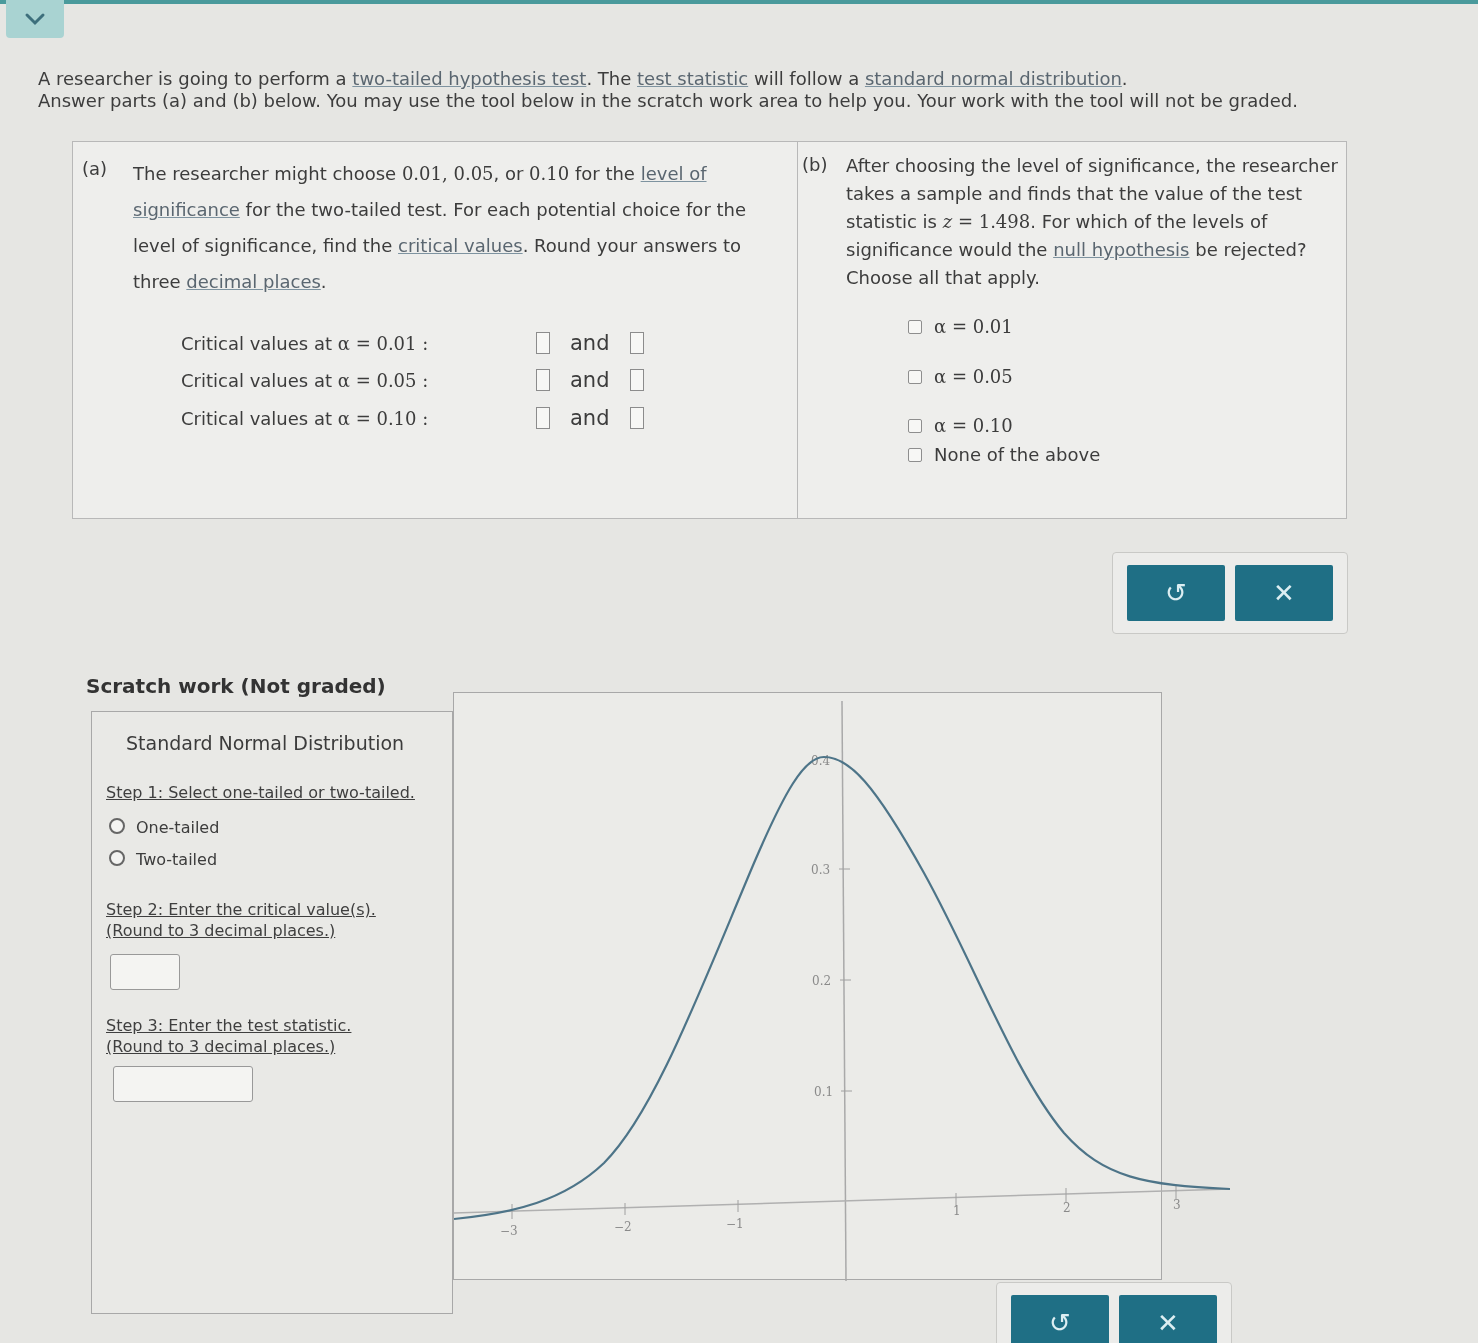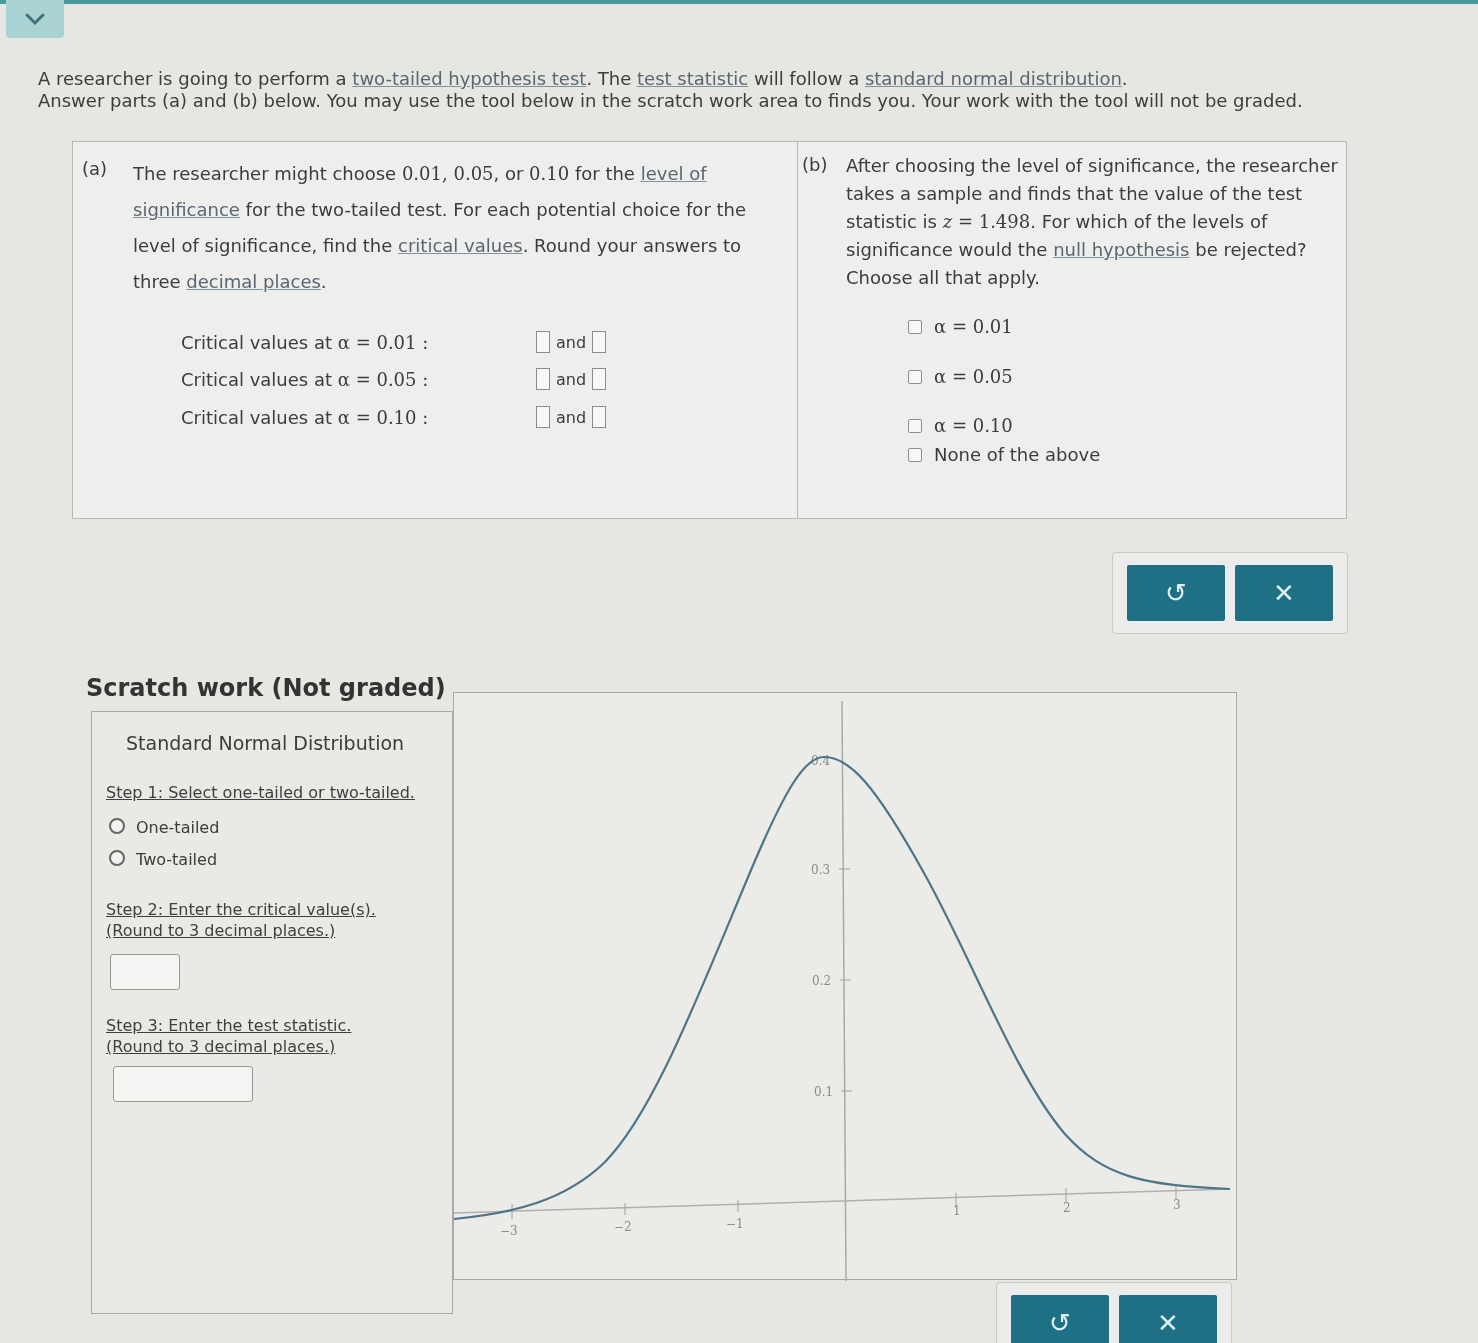--- a/index.html
+++ b/index.html
@@ -34,67 +34,67 @@
   .part-text { position: absolute; font-size: 18px; line-height: 36px; }
   .partA .part-text { left: 60px; top: 14px; width: 660px; }
   .partB .part-label { left: 4px; top: 12px; }
   .partB .part-text { left: 48px; top: 10px; width: 495px; line-height: 28px; }
 
   .crit-row { position: absolute; left: 90px; font-size: 18px; display: flex; align-items: center; }
   .crit-row .lbl { width: 355px; margin-left: 18px; }
   .ans-box {
     display: inline-block; width: 14px; height: 22px; border: 1.5px solid #8c8c8c; background: #f7f7f5; cursor: text;
   }
-  .and { margin: 0 6px; font-size: 16px; }
+  .and { margin: 0 20px; font-size: 21px; }
 
   .cb-row { position: absolute; left: 110px; display: flex; align-items: center; font-size: 18px; }
   .cb { width: 14px; height: 14px; border: 1.5px solid #8e8e8e; border-radius: 2px; background: #f7f7f5; margin-right: 12px; cursor: pointer; }
 
   .btn-group {
     position: absolute; border: 1px solid #c9c9c6; border-radius: 4px; background: #ececea;
     display: flex; gap: 10px; padding: 12px 14px;
   }
   .tbtn {
     width: 98px; height: 56px; background: #1f6f85; border-radius: 2px;
     display: flex; align-items: center; justify-content: center; cursor: pointer;
     color: #dceef2; font-size: 26px;
   }
 
-  .scratch-title { position: absolute; left: 86px; top: 674px; font-size: 24px; font-weight: bold; color: #333; }
+  .scratch-title { position: absolute; left: 86px; top: 674px; font-size: 20px; font-weight: bold; color: #333; }
   .tool-left {
     position: absolute; left: 91px; top: 711px; width: 362px; height: 603px;
     border: 1.5px solid #a8a8a8; background: #e9e9e6;
   }
   .tool-title { position: absolute; left: 34px; top: 20px; font-size: 19px; color: #3b3b3b; }
   .step { position: absolute; left: 14px; font-size: 16px; color: #3f3f3f; line-height: 21px; text-decoration: underline; }
   .radio-row { position: absolute; left: 17px; display: flex; align-items: flex-start; font-size: 16px; cursor: pointer; }
   .radio { width: 16px; height: 16px; border: 2px solid #666; border-radius: 50%; margin-right: 11px; background: #f3f3f1; }
   .txt-input { position: absolute; border: 1.5px solid #999; border-radius: 3px; background: #f4f4f2; cursor: text; }
 
   .graph {
-    position: absolute; left: 453px; top: 692px; width: 784px; height: 588px;
+    position: absolute; left: 453px; top: 692px; width: 709px; height: 588px;
     border: 1.5px solid #a8a8a8; background: #ebebe8;
   }
   .graph svg { position: absolute; left: 0; top: 0; }
   .tick-lbl { font-family: "DejaVu Serif", serif; font-size: 12px; fill: #8a8a8a; }
 </style>
 </head>
 <body>
 
 <div class="topbar"></div>
 <div class="collapse-btn">
   <svg width="22" height="14" viewBox="0 0 22 14">
       <path d="M3 3 L11 11 L19 3" fill="none" stroke="#3d6f7c" stroke-width="3" stroke-linecap="round"></path>
     </svg>
 </div>
 
 <div class="intro intro1">
   <span>A researcher is going to perform a </span><span class="link">two-tailed hypothesis test</span><span>. The </span><span class="link">test statistic</span><span> will follow a </span><span class="link">standard normal distribution</span><span>.</span>
 </div>
-<div class="intro intro2">Answer parts (a) and (b) below. You may use the tool below in the scratch work area to finds you. Your work with the tool will not be graded.</div>
+<div class="intro intro2">Answer parts (a) and (b) below. You may use the tool below in the scratch work area to help you. Your work with the tool will not be graded.</div>
 
 <div class="qbox">
   <div class="partA">
     <div class="part-label">(a)</div>
     <div class="part-text">
       <span>The researcher might choose </span><span class="math">0.01</span><span class="math">, </span><span class="math">0.05</span><span>, or </span><span class="math">0.10</span><span> for the </span><span class="link">level of significance</span><span> for the two-tailed test. For each potential choice for the level of significance, find the </span><span class="link">critical values</span><span>. Round your answers to three </span><span class="link">decimal places</span><span>.</span>
     </div>
 
     <div class="crit-row" style="top:189px">
       <span class="lbl"><span>Critical values at </span><span class="math">α = 0.01</span><span class="math"> :</span></span>

